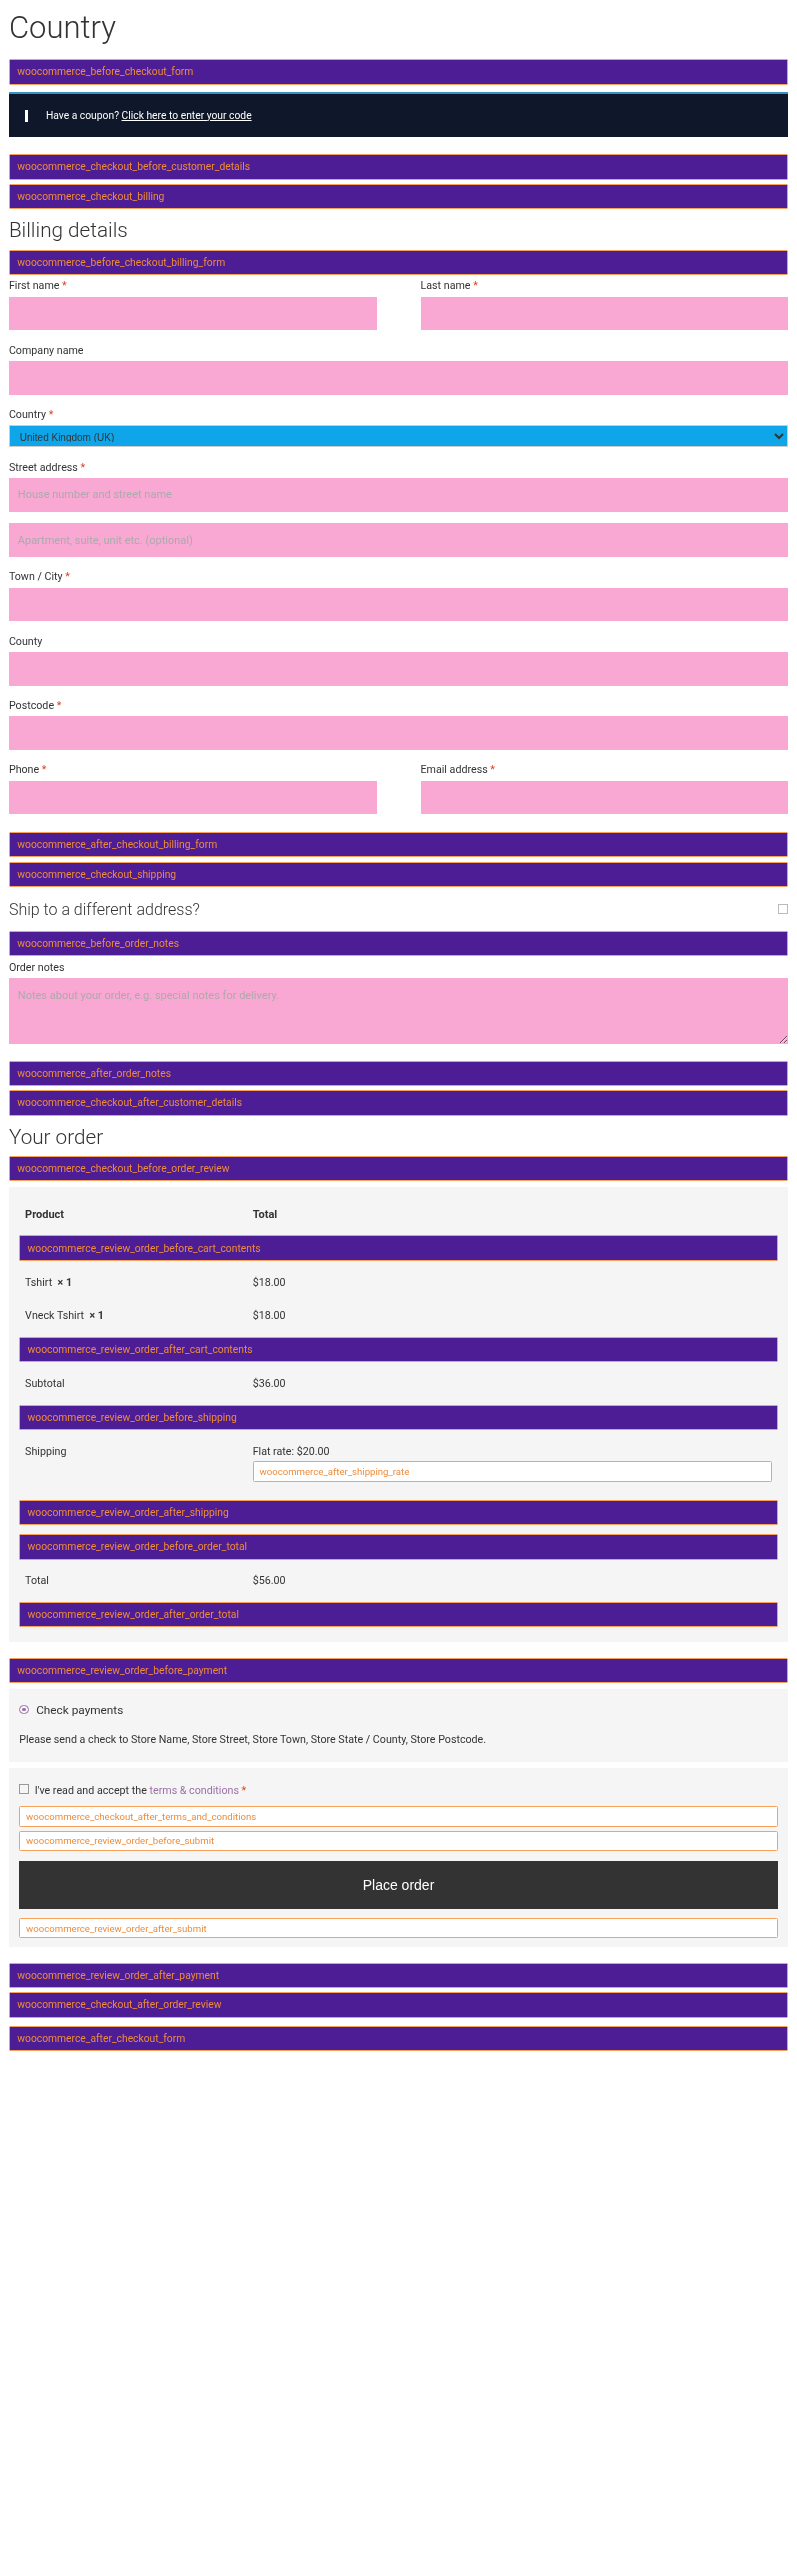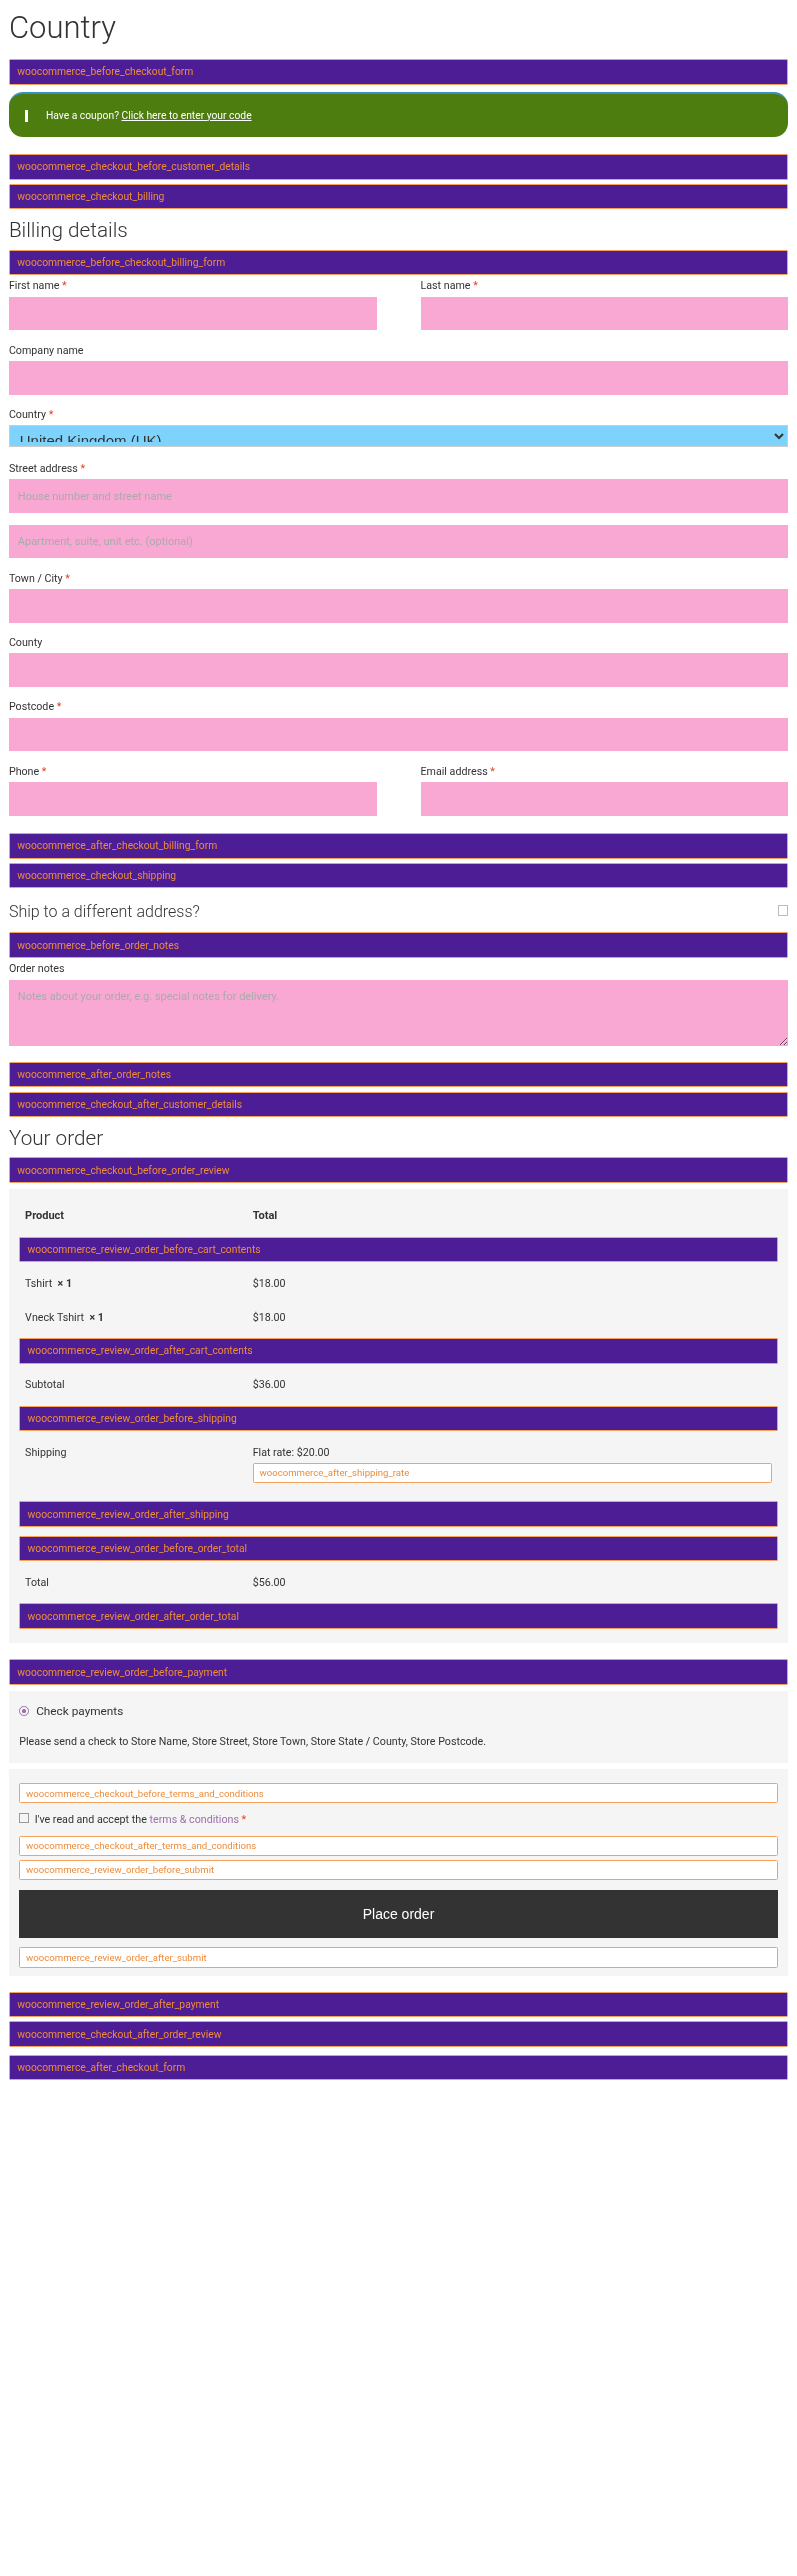--- a/index.html
+++ b/index.html
@@ -2,30 +2,30 @@
 <html style="font-size:11.8px"><head>
 <meta charset="utf-8">
 <style>
 * { box-sizing: border-box; margin: 0; padding: 0; }
 body { font-family: -apple-system, BlinkMacSystemFont, "Segoe UI", Roboto, Helvetica, Arial, sans-serif; background: #fff; padding: 8.9px; width: 797px; color: #333; }
 h1 { font-size: 31px; font-weight: 300; color: #333; margin-bottom: 13.3px; }
 h2 { font-size: 20.7px; font-weight: 300; color: #333; margin: 8.9px 0 7.4px; }
 h3 { font-size: 16px; font-weight: 300; color: #333; margin: 8.9px 0 7.4px; }
 .hook { border: 0.7px solid #f7a15a; background: #4c1d95; color: #ee8c3a; font-size: 10.3px; padding: 5.2px 7.4px; margin: 4.4px 0; border-radius: 1.5px; }
 .hook-inner { margin: 4.4px 0; }
-.info-banner { background: #4d7c0f; color: #fff; padding: 14.8px 17.7px 14.8px 37px; font-size: 10.3px; border-top: 2.2px solid #3891c4; position: relative; margin-top: 7.4px; margin-bottom: 17.7px; border-radius: 14px; }
+.info-banner { background: #0f172a; color: #fff; padding: 14.8px 17.7px 14.8px 37px; font-size: 10.3px; border-top: 2.2px solid #3891c4; position: relative; margin-top: 7.4px; margin-bottom: 17.7px; }
 .info-underline { text-decoration: underline; cursor: pointer; }
 .info-banner::before { content: ""; position: absolute; left: 16px; top: 16px; width: 3px; height: 11.8px; border-left: 3px solid #fff; }
 label { display: block; font-size: 10.7px; color: #333; margin-bottom: 4.4px; }
 .req { color: #e2401c; }
 .field { margin-bottom: 13.3px; }
 input[type="text"], textarea { width: 100%; background: #f9a8d4; border: none; padding: 10.3px 8.9px; font-size: 11px; color: #333; font-family: inherit; }
 input[type="text"]::placeholder, textarea::placeholder { color: #aaa; }
 textarea { height: 66px; resize: vertical; }
-select { width: 100%; background: #7dd3fc; border: 0.7px solid #ccc; padding: 4.4px 5.9px; font-size: 15px; height: 22px; color: #333; }
+select { width: 100%; background: #0ea5e9; border: 0.7px solid #ccc; padding: 4.4px 5.9px; font-size: 10px; height: 22px; color: #333; }
 .row2 { display: flex; gap: 44px; }
 .row2 > .field { flex: 1; }
 .row2-half > .field { width: 48%; }
 .ship-row { display: flex; justify-content: space-between; align-items: center; }
 .ship-check { width: 10.3px; height: 10.3px; border: 0.7px solid #bbb; }
 .order-box { background: #f5f5f5; padding: 10.3px; margin-top: 5.9px; }
 .tbl { width: 100%; border-collapse: collapse; }
 .tbl th, .tbl td { text-align: left; padding: 10.3px 5.9px; font-size: 10.7px; font-weight: 400; vertical-align: top; }
 .tbl .hdr th { font-weight: 700; font-size: 11px; }
 .col-prod { width: 30%; }
@@ -206,21 +206,20 @@
 
 <div class="payment-box">
   <div class="pay-row">
     <span class="radio"></span>
     <span>Check payments</span>
   </div>
   <div class="pay-desc">Please send a check to Store Name, Store Street, Store Town, Store State / County, Store Postcode.</div>
 </div>
 
 <div class="terms-box">
-  <div class="hook-small">woocommerce_checkout_before_terms_and_conditions</div>
   <div class="terms-row">
     <span class="check"></span>
     <span>
       <span>I've read and accept the </span><span class="terms-link">terms &amp; conditions</span> <span class="req">*</span>
     </span>
   </div>
   <div class="hook-small">woocommerce_checkout_after_terms_and_conditions</div>
   <div class="hook-small">woocommerce_review_order_before_submit</div>
   <button class="place-btn">Place order</button>
   <div class="hook-small">woocommerce_review_order_after_submit</div>

